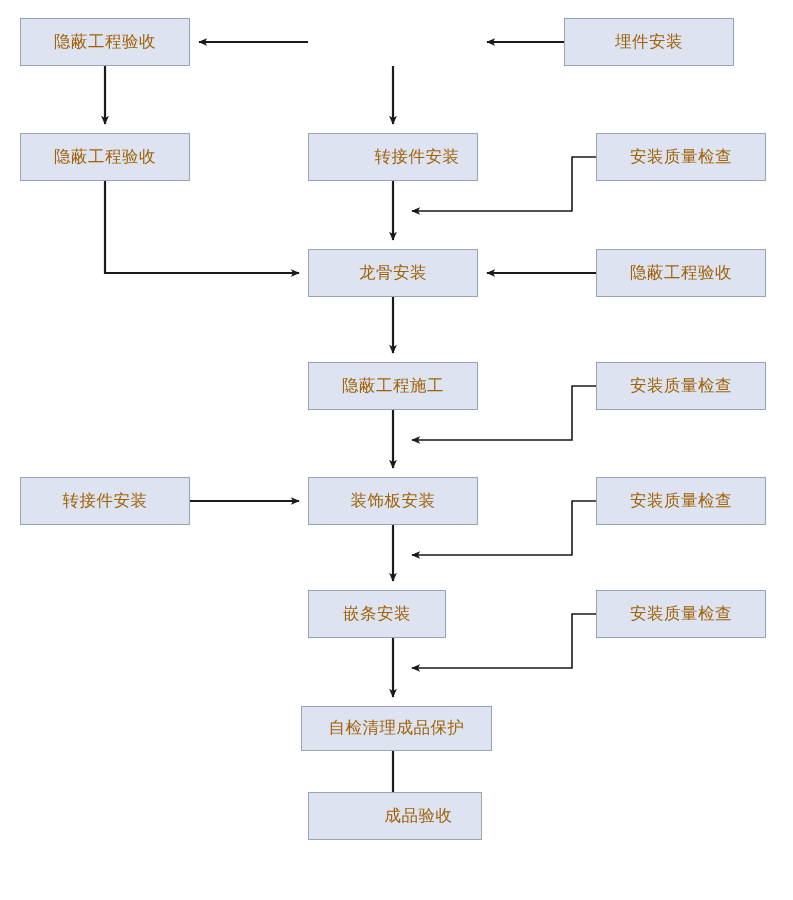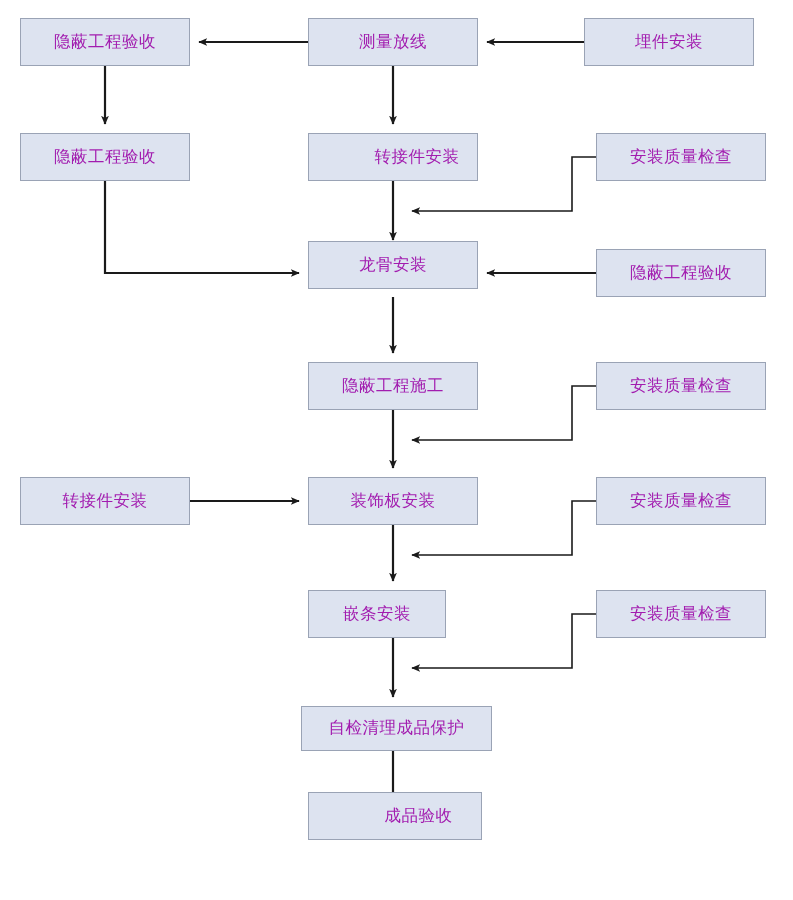--- a/index.html
+++ b/index.html
@@ -28,21 +28,21 @@
   }
   .node {
     position: absolute;
     box-sizing: border-box;
     background: #dde3f0;
     border: 1px solid #9aa3b5;
     display: flex;
     align-items: center;
     justify-content: center;
     font-size: 16.5px;
-    color: #a21caf;
+    color: #a16207;
     letter-spacing: 0.5px;
     line-height: 1;
     white-space: nowrap;
     z-index: 2;
   }
   .node-label {
     display: block;
   }
 </style>
 </head>
@@ -89,41 +89,38 @@
 
     <path d="M 393 638 L 393 697" stroke="#1a1a1a" stroke-width="2.2" fill="none" marker-end="url(#arrowhead)"></path>
 
     <path d="M 393 751 L 393 811" stroke="#1a1a1a" stroke-width="2.2" fill="none" marker-end="url(#arrowhead)"></path>
   </svg>
 
   <div class="node" style="left:20px; top:18px; width:170px; height:48px;">
     <span class="node-label">隐蔽工程验收</span>
   </div>
 
-  <div class="node" style="left:308px; top:18px; width:170px; height:48px;">
-    <span class="node-label">测量放线</span>
-  </div>
 
-  <div class="node" style="left:584px; top:18px; width:170px; height:48px;">
+  <div class="node" style="left:564px; top:18px; width:170px; height:48px;">
     <span class="node-label">埋件安装</span>
   </div>
 
   <div class="node" style="left:20px; top:133px; width:170px; height:48px;">
     <span class="node-label">隐蔽工程验收</span>
   </div>
 
   <div class="node" style="left:308px; top:133px; width:170px; height:48px;padding-left:48px;">
     <span class="node-label">转接件安装</span>
   </div>
 
   <div class="node" style="left:596px; top:133px; width:170px; height:48px;">
     <span class="node-label">安装质量检查</span>
   </div>
 
-  <div class="node" style="left:308px; top:241px; width:170px; height:48px;">
+  <div class="node" style="left:308px; top:249px; width:170px; height:48px;">
     <span class="node-label">龙骨安装</span>
   </div>
 
   <div class="node" style="left:596px; top:249px; width:170px; height:48px;">
     <span class="node-label">隐蔽工程验收</span>
   </div>
 
   <div class="node" style="left:308px; top:362px; width:170px; height:48px;">
     <span class="node-label">隐蔽工程施工</span>
   </div>

